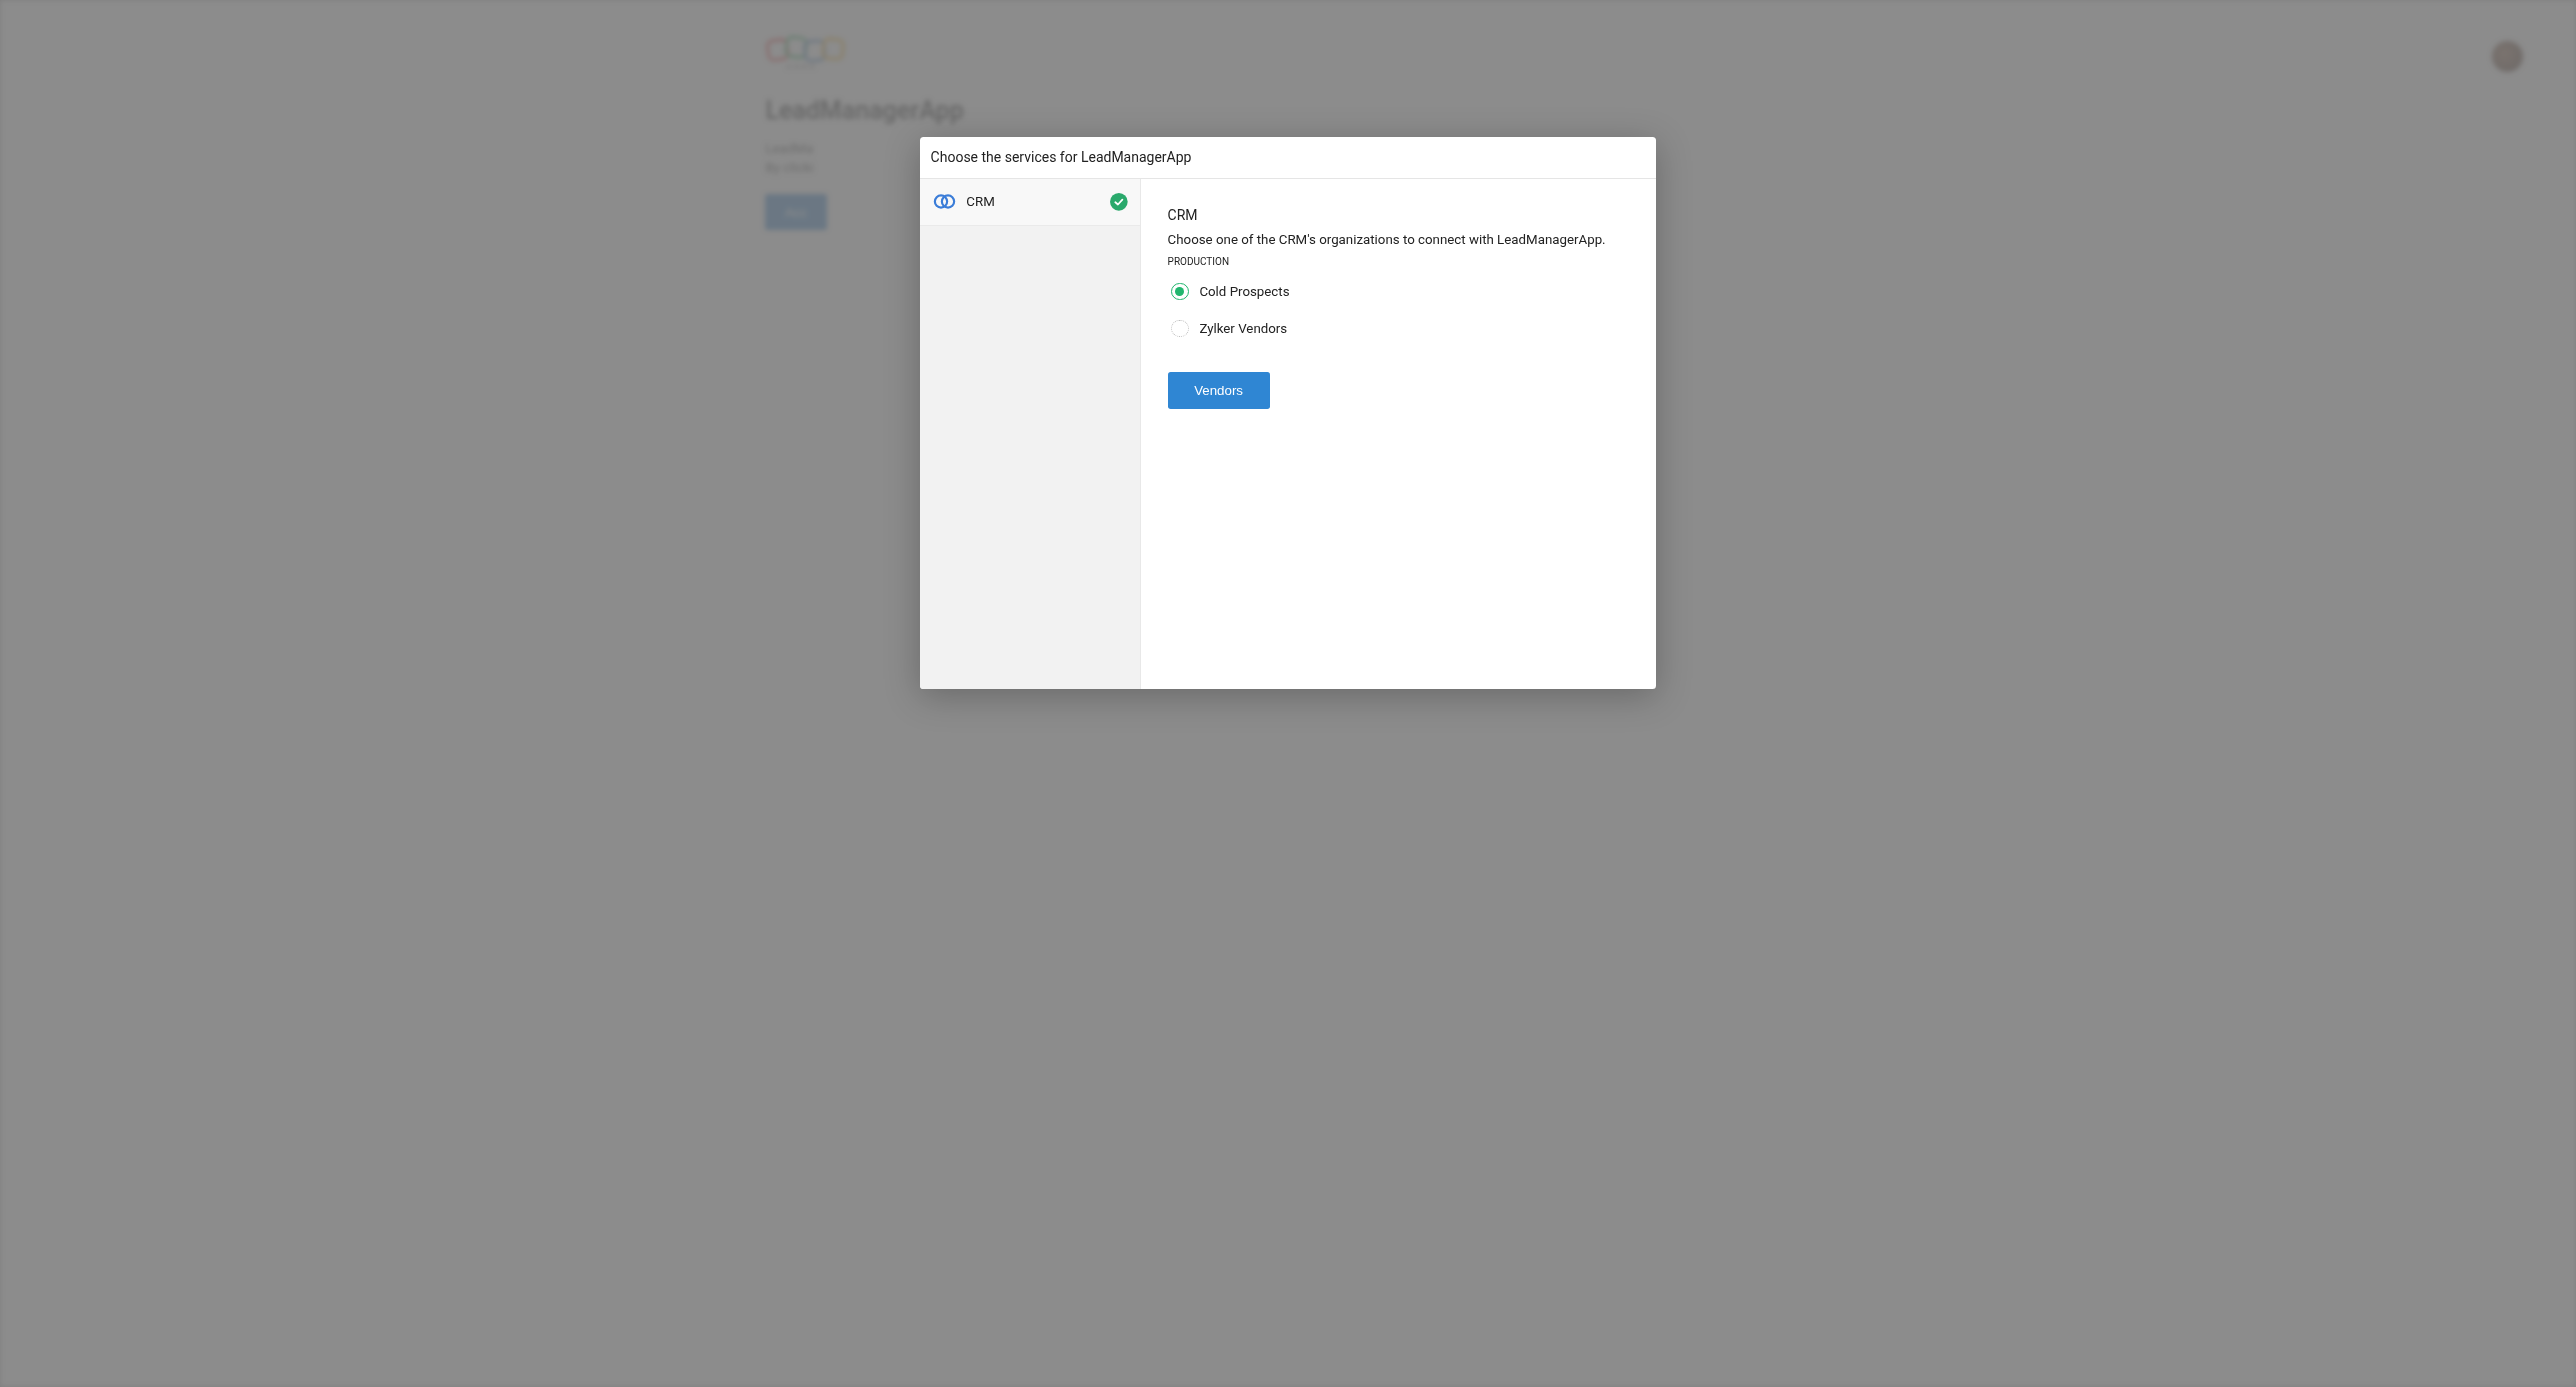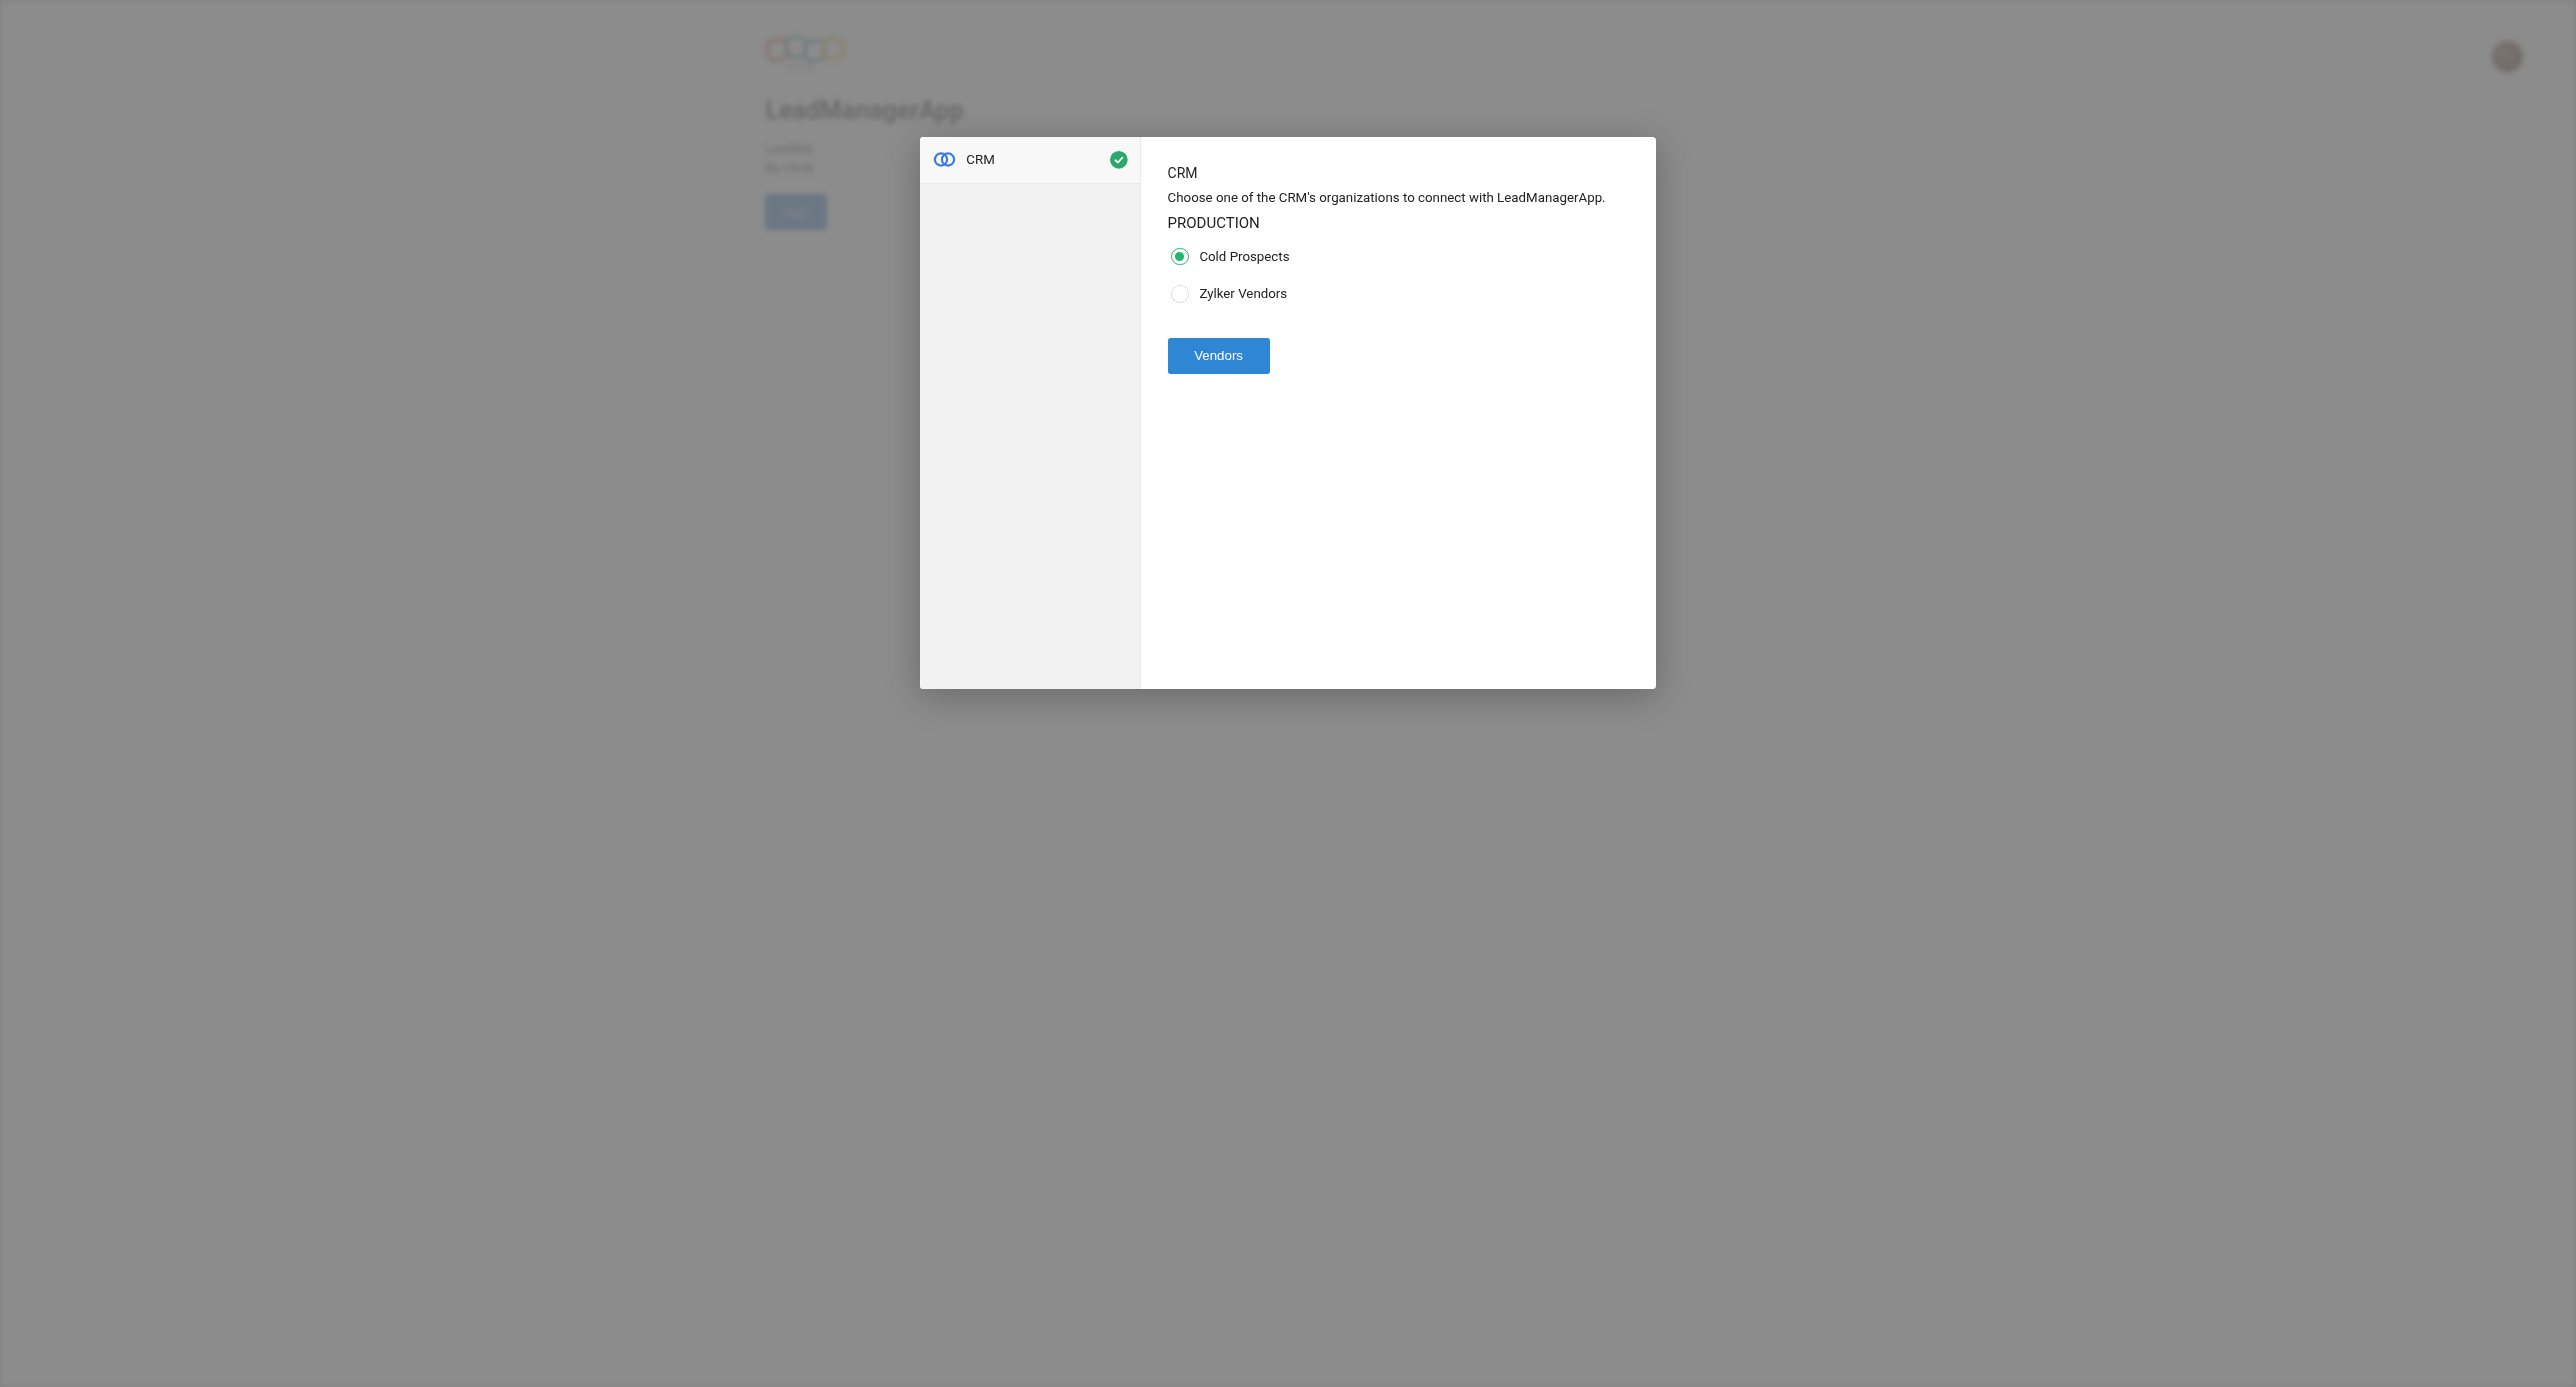--- a/index.html
+++ b/index.html
@@ -183,21 +183,21 @@
       margin-bottom: 8.9px;
     }
     
     .panel-desc {
       font-size: 13.3px;
       color: #222;
       margin-bottom: 8.9px;
     }
     
     .section-label {
-      font-size: 15px;
+      font-size: 10px;
       color: #222;
       margin-bottom: 16px;
     }
     
     .radio-group {
       display: flex;
       flex-direction: column;
       gap: 19.5px;
       margin-bottom: 35px;
       padding-left: 3.5px;
@@ -278,20 +278,21 @@
   </div>
   <div class="top-right">
     <span class="top-link"></span>
     <div class="avatar"></div>
   </div>
 </div>
 
 <div class="overlay"></div>
 
 <div class="modal">
+  <div class="modal-header">Choose the services for LeadManagerApp</div>
   <div class="modal-body">
     <div class="modal-sidebar">
       <div class="sidebar-item">
         <span class="crm-icon">
           <svg width="25" height="21" viewBox="0 0 28 24">
             <g fill="none" stroke="#3b7dd8" stroke-width="2.5">
               <circle cx="10" cy="12" r="7"></circle>
               <circle cx="18" cy="12" r="7"></circle>
             </g>
           </svg>

